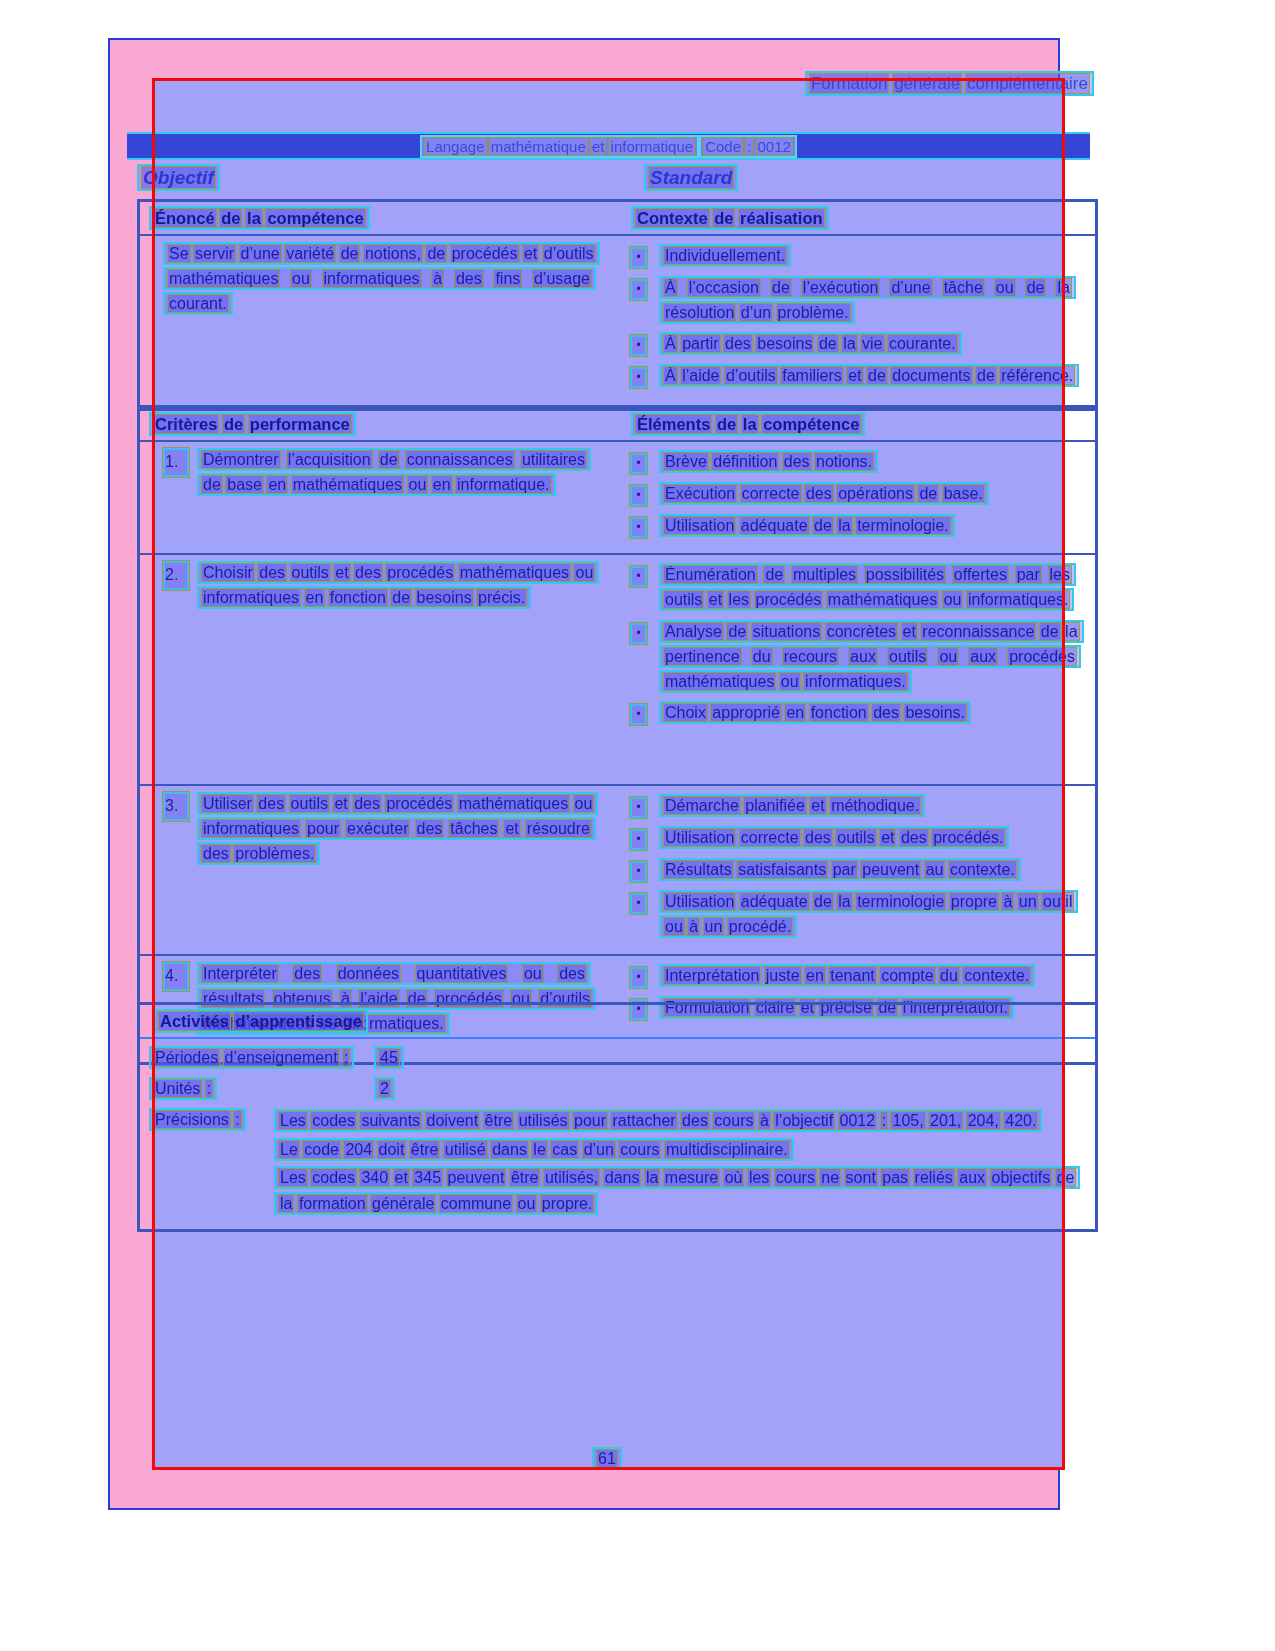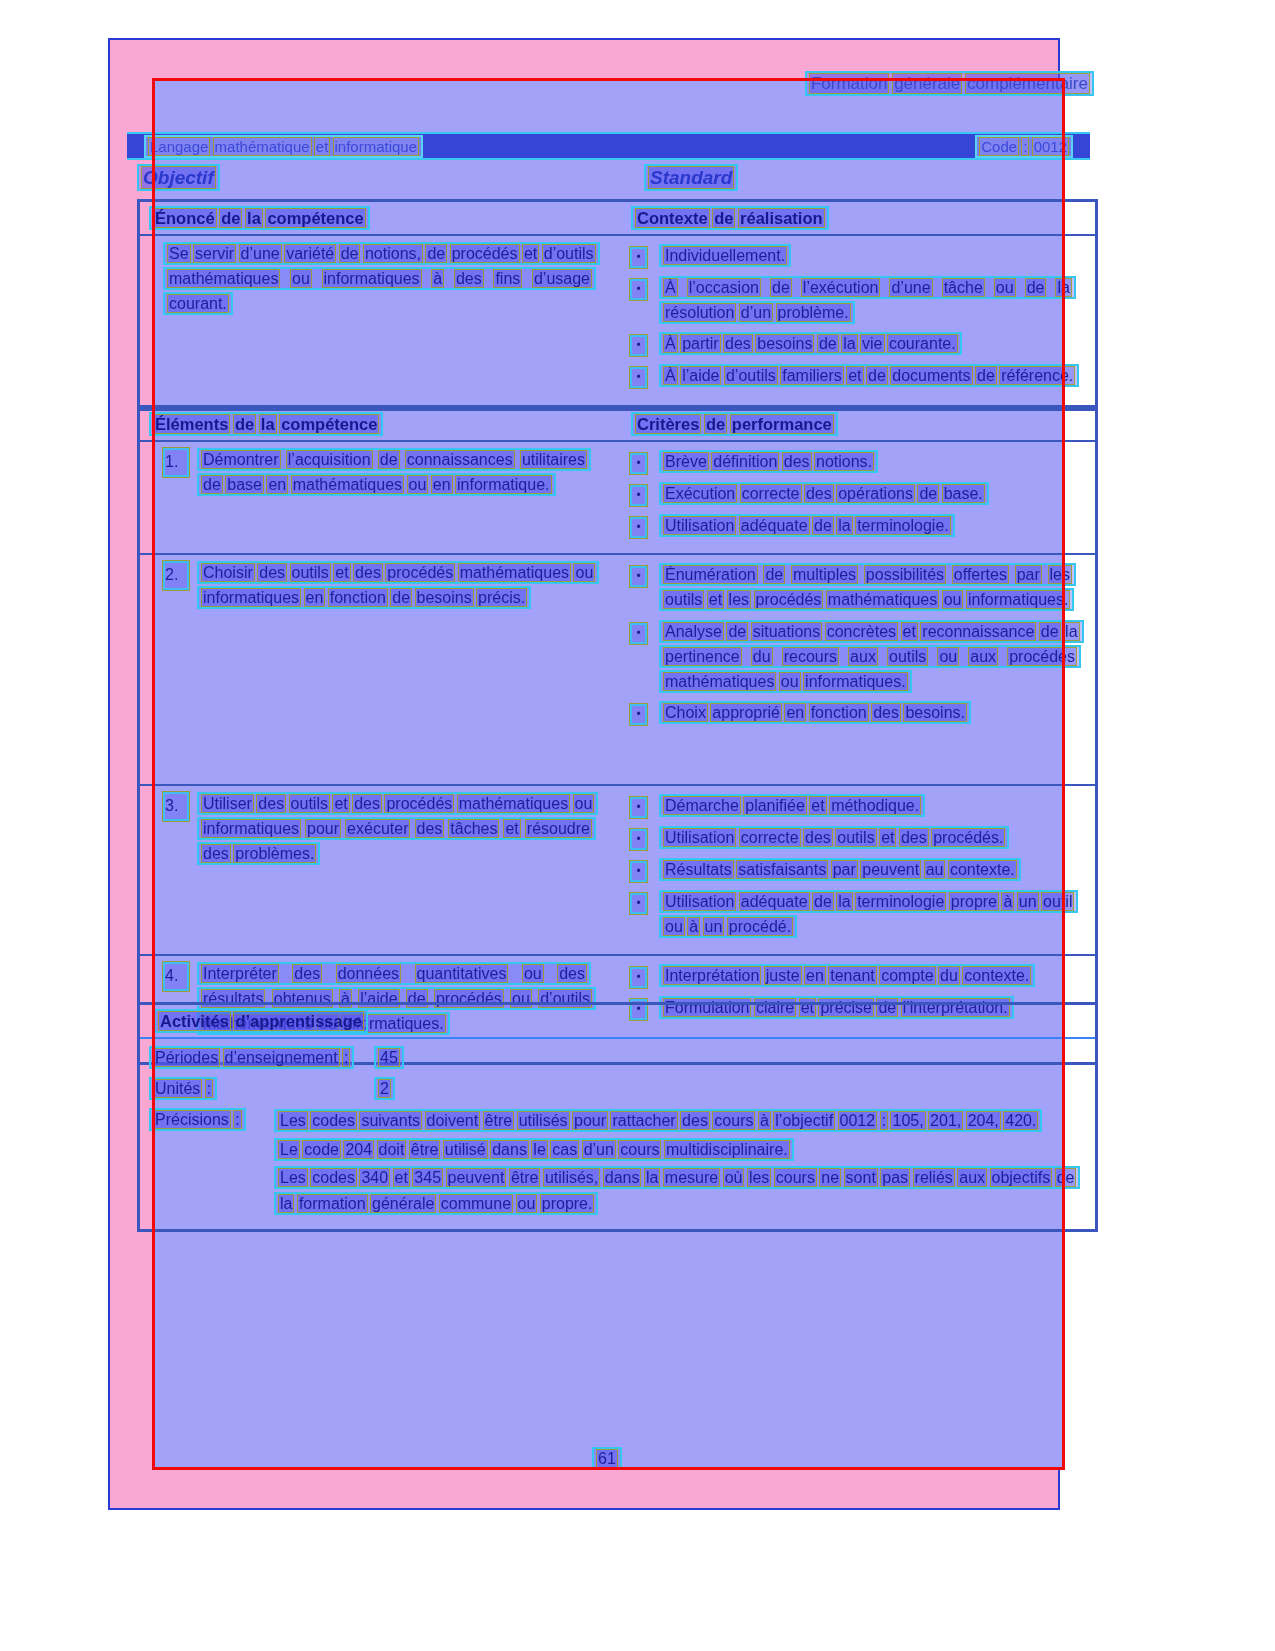--- a/index.html
+++ b/index.html
@@ -41,22 +41,22 @@
   }
   .just{text-align:justify;}
   
   .title-line{
     position:absolute;left:600px;top:34px;width:384px;text-align:right;
     font-size:17px;color:#3b49c9;z-index:10;
   }
   .bar{
     position:absolute;left:17px;top:92px;width:963px;height:28px;
     background:#3545d6;border-top:2px solid #37c9f4;border-bottom:2px solid #37c9f4;
-    box-sizing:border-box;display:flex;justify-content:space-between;align-items:center;
-    padding:0 17px;font-size:15px;color:#3c48d8;z-index:10;
+    box-sizing:border-box;display:flex;justify-content:center;align-items:center;
+    padding:0 10px;font-size:15px;color:#3c48d8;z-index:10;
   }
   .bar .ocr{background:rgba(186,186,253,.50);border-color:#58d2f6;}
   .bar .w{background:rgba(140,140,250,.45);}
   .col-head{
     position:absolute;font-size:19px;font-weight:bold;font-style:italic;
     color:#2b38cc;z-index:10;
   }
   #objectif{left:27px;top:127px;}
   #standard{left:534px;top:127px;}
   
@@ -158,22 +158,22 @@
         <div class="bullet-row">
             <span class="blt chip">•</span>
             <div class="btext just"><span class="ocr"><span class="w">À</span> <span class="w">l’aide</span> <span class="w">d’outils</span> <span class="w">familiers</span> <span class="w">et</span> <span class="w">de</span> <span class="w">documents</span> <span class="w">de</span> <span class="w">référence.</span></span></div>
           </div>
       </div>
     </div>
   </div>
 
   <div class="tbl" id="table2">
     <div class="thead">
+      <div><span class="ocr"><span class="w">Critères</span> <span class="w">de</span> <span class="w">performance</span></span></div>
       <div><span class="ocr"><span class="w">Éléments</span> <span class="w">de</span> <span class="w">la</span> <span class="w">compétence</span></span></div>
-      <div><span class="ocr"><span class="w">Critères</span> <span class="w">de</span> <span class="w">performance</span></span></div>
     </div>
 
     <div class="trow r1">
       <div class="cell-l">
         <div class="numbered just">
           <span class="num chip">1.</span>
           <div class="numtext"><span class="ocr"><span class="w">Démontrer</span> <span class="w">l’acquisition</span> <span class="w">de</span> <span class="w">connaissances</span> <span class="w">utilitaires</span> <span class="w">de</span> <span class="w">base</span> <span class="w">en</span> <span class="w">mathématiques</span> <span class="w">ou</span> <span class="w">en</span> <span class="w">informatique.</span></span></div>
         </div>
       </div>
       <div class="cell-r">

